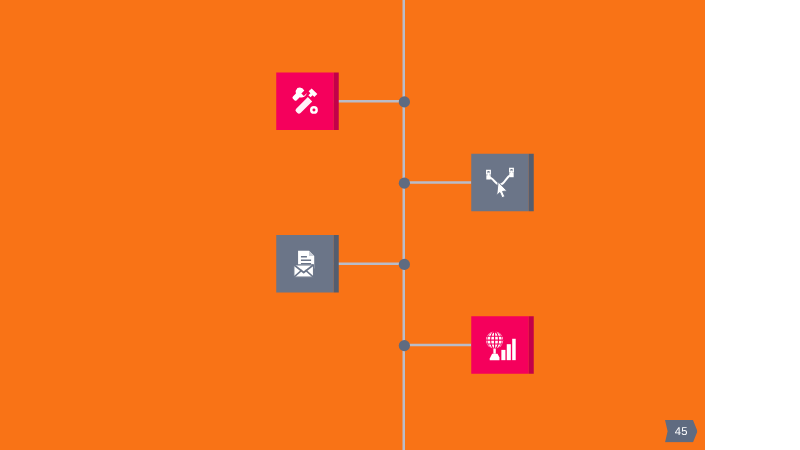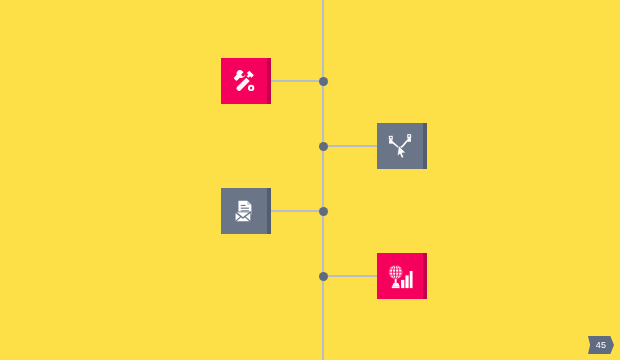--- a/index.html
+++ b/index.html
@@ -6,23 +6,23 @@
   html, body {
     margin: 0;
     padding: 0;
     background: #ffffff;
   }
   body {
     font-family: "Liberation Sans", sans-serif;
   }
   .slide {
     position: relative;
-    width: 620px;
+    width: 564px;
     height: 360px;
-    background: #fde047;
+    background: #f97316;
     overflow: hidden;
   }
 
   
   .axis {
     position: absolute;
     left: 322px;
     top: 0;
     width: 2px;
     height: 360px;

